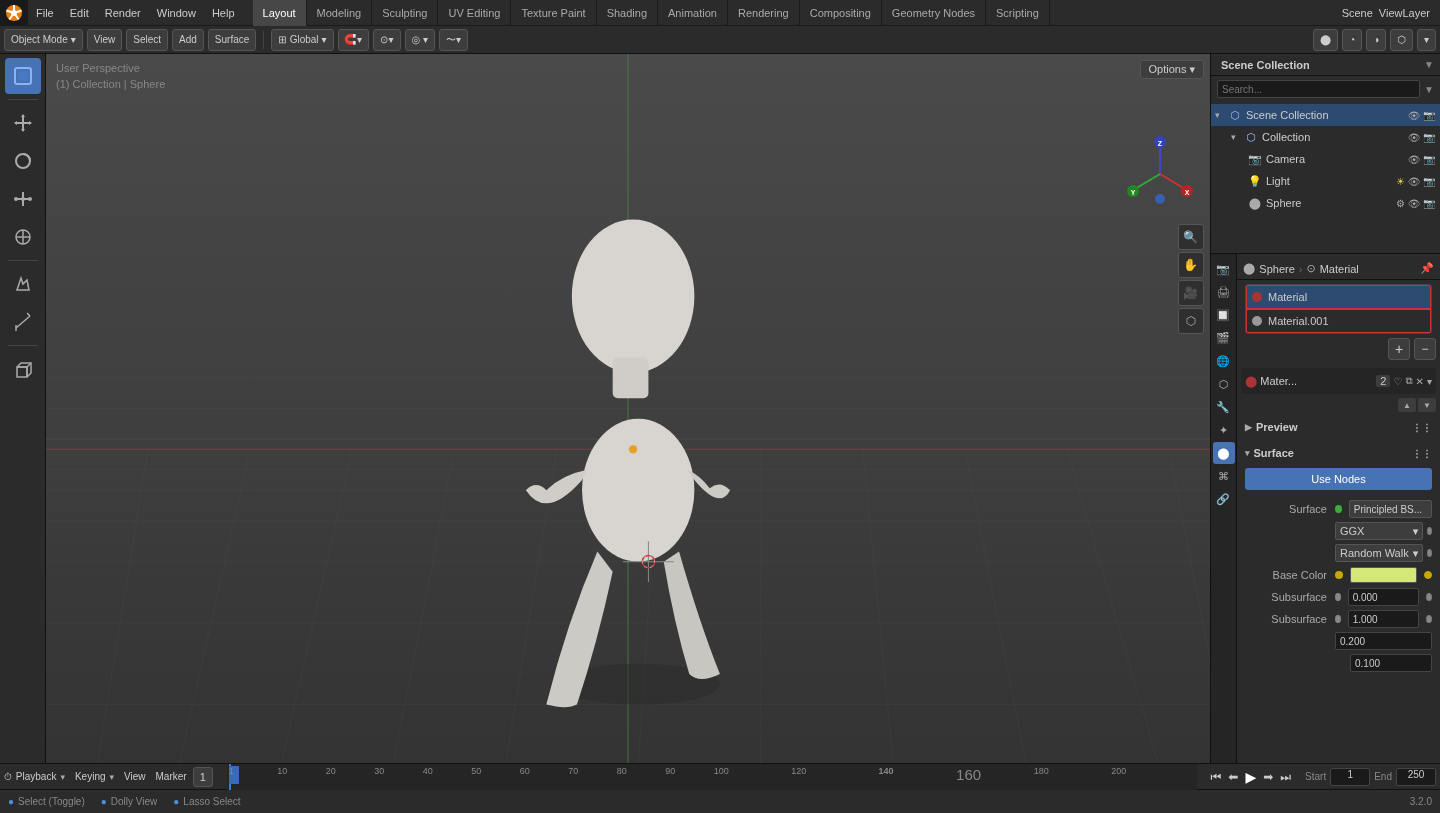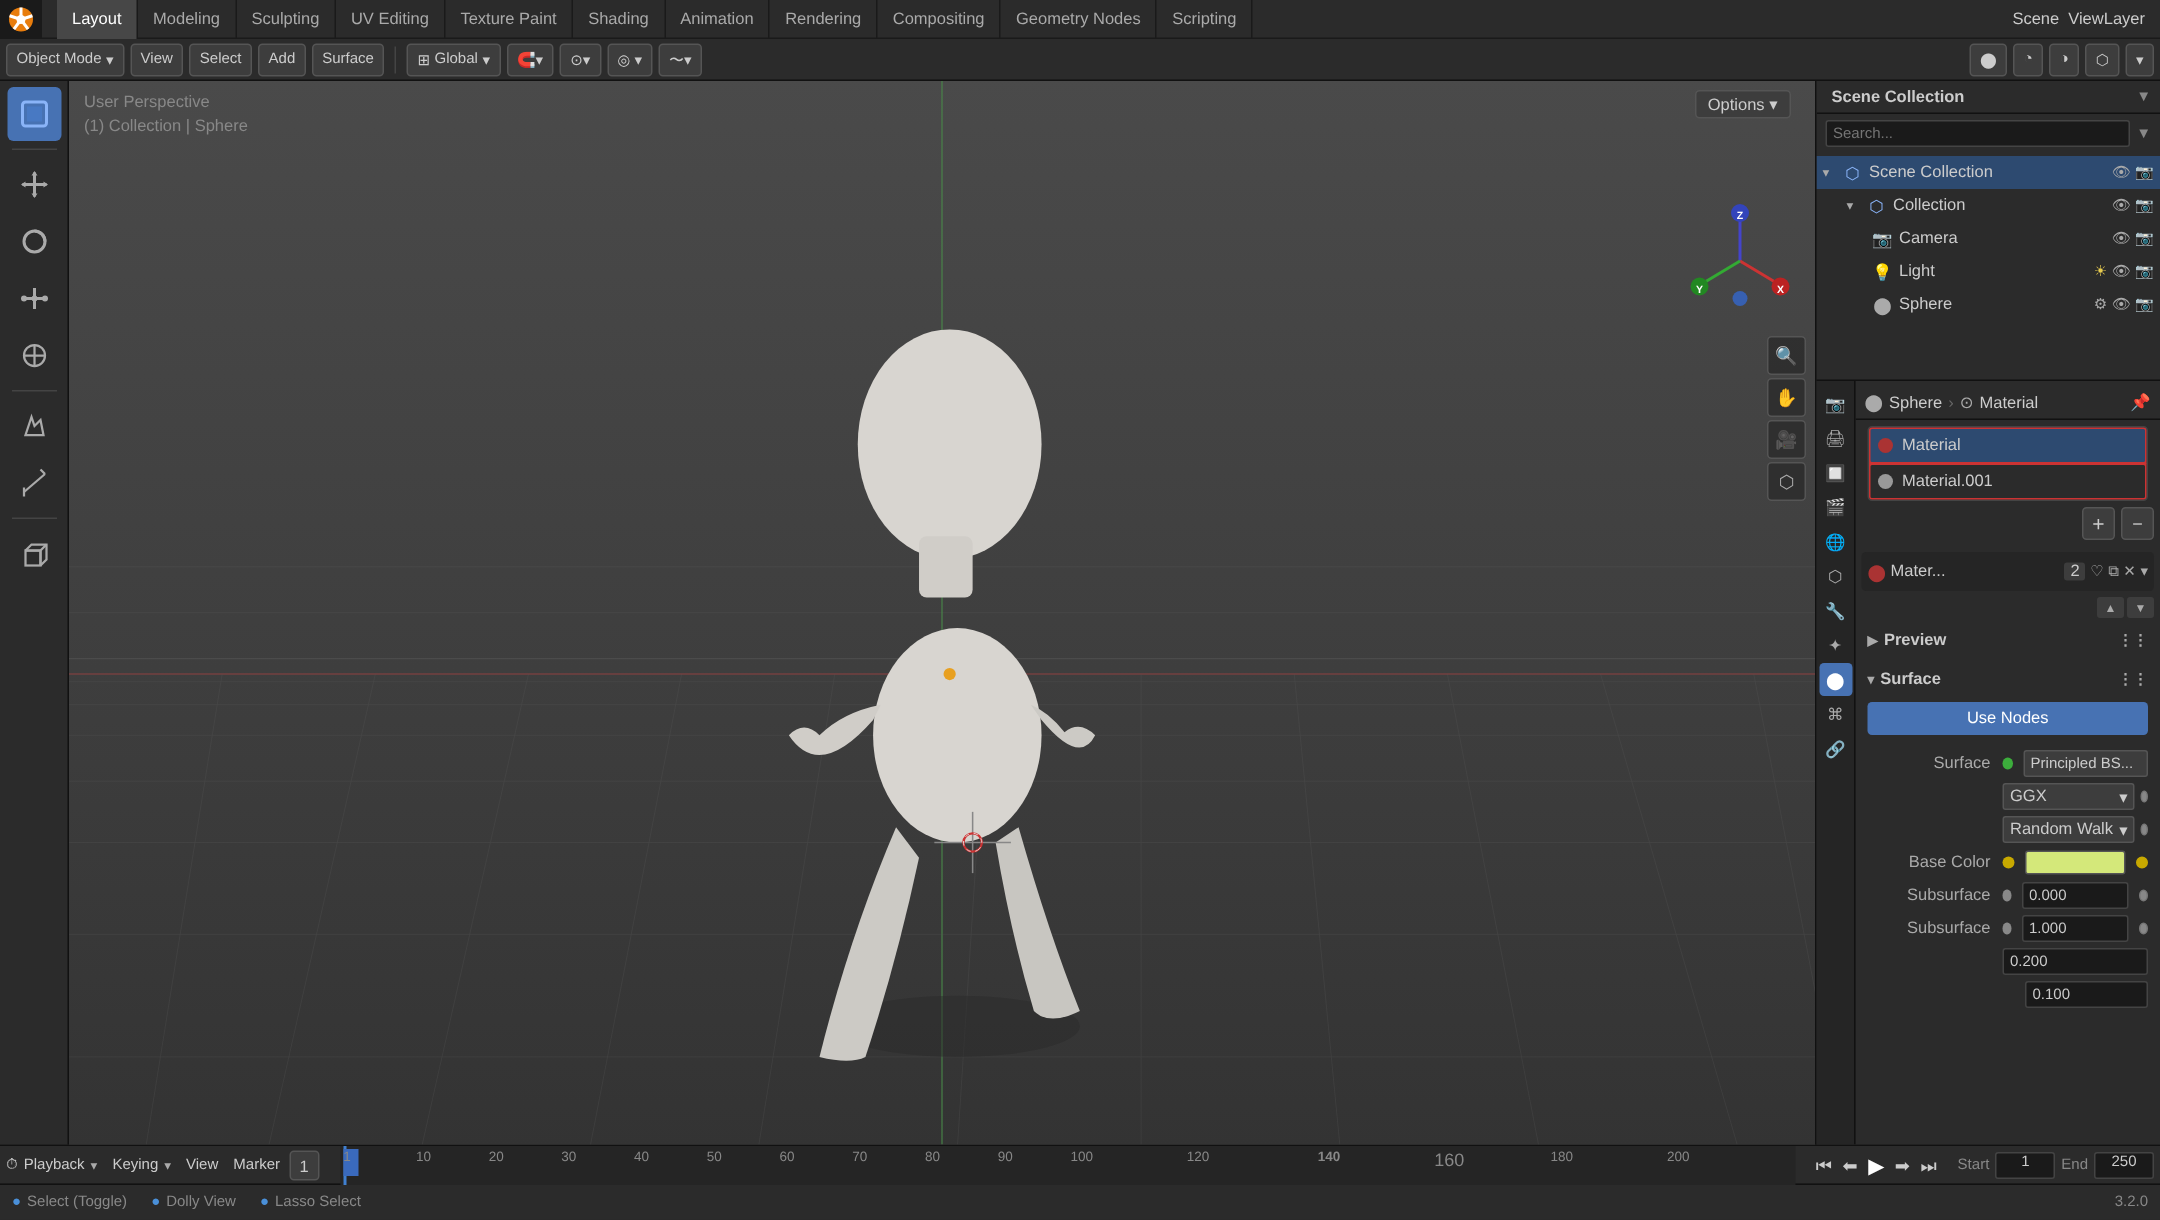--- a/index.html
+++ b/index.html
@@ -46,21 +46,21 @@
     .grid-canvas { position: absolute; top: 0; left: 0; width: 100%; height: 100%; }
 
     
     .nav-gizmo { position: absolute; top: 80px; right: 10px; width: 80px; height: 80px; }
 
     
     .vp-right-icons { position: absolute; top: 170px; right: 6px; display: flex; flex-direction: column; gap: 2px; }
     .vp-icon-btn { width: 26px; height: 26px; background: rgba(43,43,43,0.8); border-radius: 3px; display: flex; align-items: center; justify-content: center; cursor: pointer; color: #aaa; font-size: 12px; border: 1px solid #555; }
 
     
-    .vp-options { position: absolute; top: 6px; right: 16px; }
+    .vp-options { position: absolute; top: 6px; right: 6px; }
     .vp-options-btn { background: #3d3d3d; border: 1px solid #555; border-radius: 3px; padding: 2px 8px; color: #ccc; font-size: 11px; cursor: pointer; }
 
     
     #right-panel {
       width: 230px; background: #2b2b2b; border-left: 1px solid #111;
       display: flex; flex-direction: column;
     }
     #outliner { height: 200px; border-bottom: 1px solid #111; overflow: hidden; }
     .outliner-header { height: 22px; background: #2b2b2b; display: flex; align-items: center; padding: 0 6px; border-bottom: 1px solid #111; }
     .outliner-search { flex: 1; height: 18px; background: #1a1a1a; border: 1px solid #444; border-radius: 2px; color: #ccc; font-size: 10px; padding: 0 4px; }
@@ -147,20 +147,27 @@
     <svg width="18" height="18" viewBox="0 0 18 18">
       <circle cx="9" cy="9" r="8" fill="#e87d0d"></circle>
       <circle cx="9" cy="9" r="3" fill="white"></circle>
       <rect x="8" y="1" width="2" height="8" fill="white" transform="rotate(0 9 9)"></rect>
       <rect x="8" y="1" width="2" height="8" fill="white" transform="rotate(72 9 9)"></rect>
       <rect x="8" y="1" width="2" height="8" fill="white" transform="rotate(144 9 9)"></rect>
       <rect x="8" y="1" width="2" height="8" fill="white" transform="rotate(216 9 9)"></rect>
       <rect x="8" y="1" width="2" height="8" fill="white" transform="rotate(288 9 9)"></rect>
     </svg>
   </div>
+  <div class="menu-items">
+    <div class="menu-item">File</div>
+    <div class="menu-item">Edit</div>
+    <div class="menu-item">Render</div>
+    <div class="menu-item">Window</div>
+    <div class="menu-item">Help</div>
+  </div>
   <div class="workspace-tabs">
     <div class="workspace-tab active">Layout</div>
     <div class="workspace-tab">Modeling</div>
     <div class="workspace-tab">Sculpting</div>
     <div class="workspace-tab">UV Editing</div>
     <div class="workspace-tab">Texture Paint</div>
     <div class="workspace-tab">Shading</div>
     <div class="workspace-tab">Animation</div>
     <div class="workspace-tab">Rendering</div>
     <div class="workspace-tab">Compositing</div>
@@ -625,21 +632,21 @@
       <span style="position:absolute;left:15%;font-size:9px;color:#888;">30</span>
       <span style="position:absolute;left:20%;font-size:9px;color:#888;">40</span>
       <span style="position:absolute;left:25%;font-size:9px;color:#888;">50</span>
       <span style="position:absolute;left:30%;font-size:9px;color:#888;">60</span>
       <span style="position:absolute;left:35%;font-size:9px;color:#888;">70</span>
       <span style="position:absolute;left:40%;font-size:9px;color:#888;">80</span>
       <span style="position:absolute;left:45%;font-size:9px;color:#888;">90</span>
       <span style="position:absolute;left:50%;font-size:9px;color:#888;">100</span>
       <span style="position:absolute;left:58%;font-size:9px;color:#888;">120</span>
       <span style="position:absolute;left:67%;font-size:9px;color:#888;font-weight:bold;">140</span>
-      <span style="position:absolute;left:75%;font-size:12px;color:#888;">160</span>
+      <span style="position:absolute;left:75%;font-size:15px;color:#888;">160</span>
       <span style="position:absolute;left:83%;font-size:9px;color:#888;">180</span>
       <span style="position:absolute;left:91%;font-size:9px;color:#888;">200</span>
     </div>
   </div>
 
   <div style="display:flex;align-items:center;gap:3px;margin-left:6px;">
     <span class="tl-btn">⏮</span>
     <span class="tl-btn">⬅</span>
     <span class="tl-btn tl-play">▶</span>
     <span class="tl-btn">➡</span>

